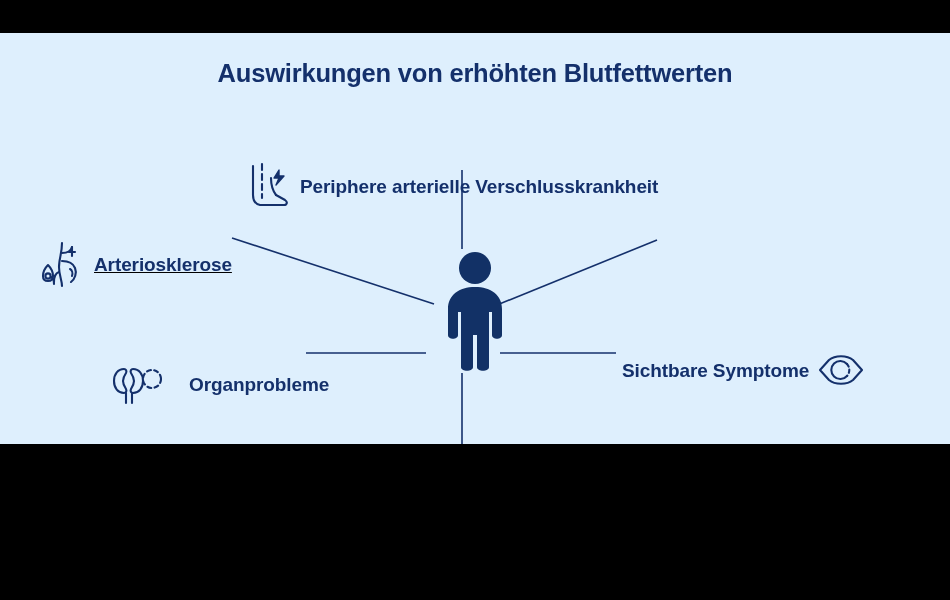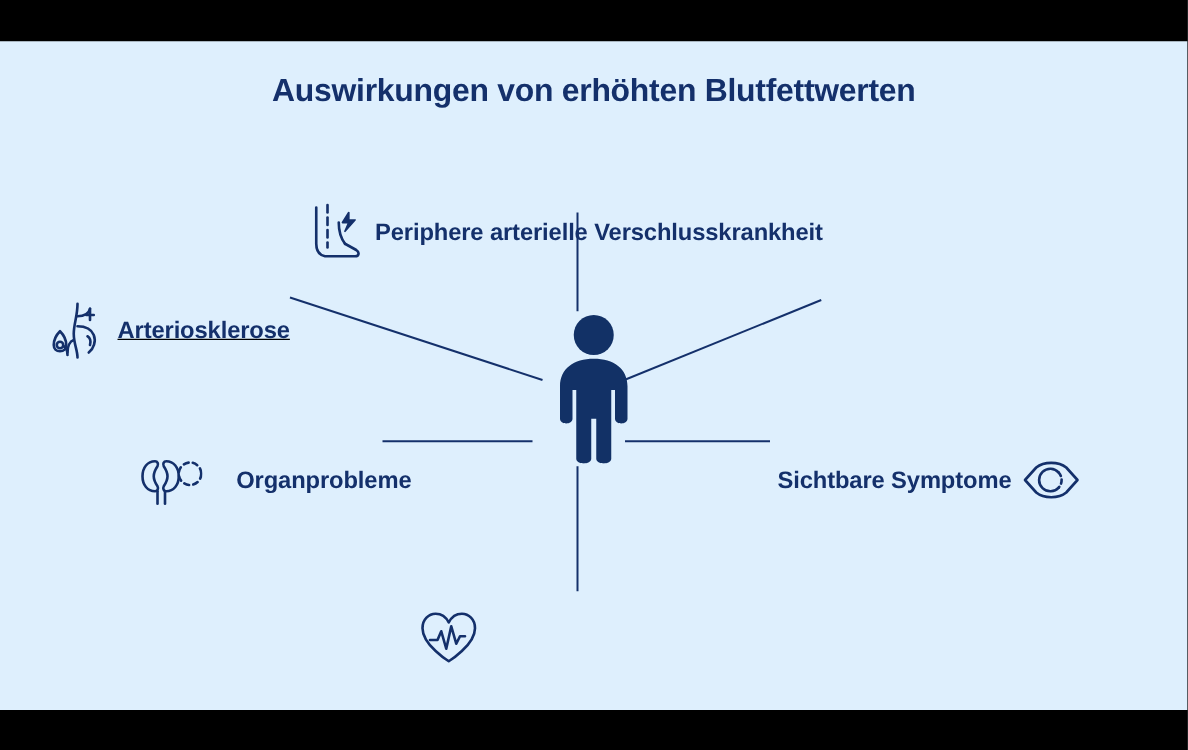--- a/index.html
+++ b/index.html
@@ -17,21 +17,21 @@
   .letterbox {
     position:absolute; left:0; width:950px;
     background:#000000;
   }
   .letterbox.top { top:0; height:33px; }
   .letterbox.bottom { bottom:0; height:32px; }
 
   #canvas {
     position:absolute;
     left:0; top:33px;
-    width:950px; height:535px;
+    width:950px; height:411px;
     background:#deeffd;
     overflow:hidden;
   }
 
   #title {
     position:absolute;
     left:0; top:26px;
     width:950px;
     text-align:center;
     font-size:25.5px;
@@ -73,21 +73,21 @@
   .node .icon {
     display:block;
     flex:0 0 auto;
   }
 
   
   #node-pavk       { left:246px; top:128px; }
   #node-arterio    { left:38px;  top:206px;text-decoration:underline; }
   #node-fett       { left:663px; top:206px; }
   #node-organ      { left:112px; top:330px;gap:27px; }
-  #node-sicht      { left:622px; top:334px; }
+  #node-sicht      { left:622px; top:320px; }
   #node-herz       { left:335px; top:455px; }
 
   #node-pavk .icon  { width:46px; height:50px; }
   #node-arterio .icon { width:48px; height:50px; }
   #node-fett .icon  { width:40px; height:48px; }
   #node-organ .icon { width:50px; height:42px; }
   #node-sicht .icon { width:48px; height:34px; }
   #node-herz .icon  { width:48px; height:44px; }
 </style>
 </head>

